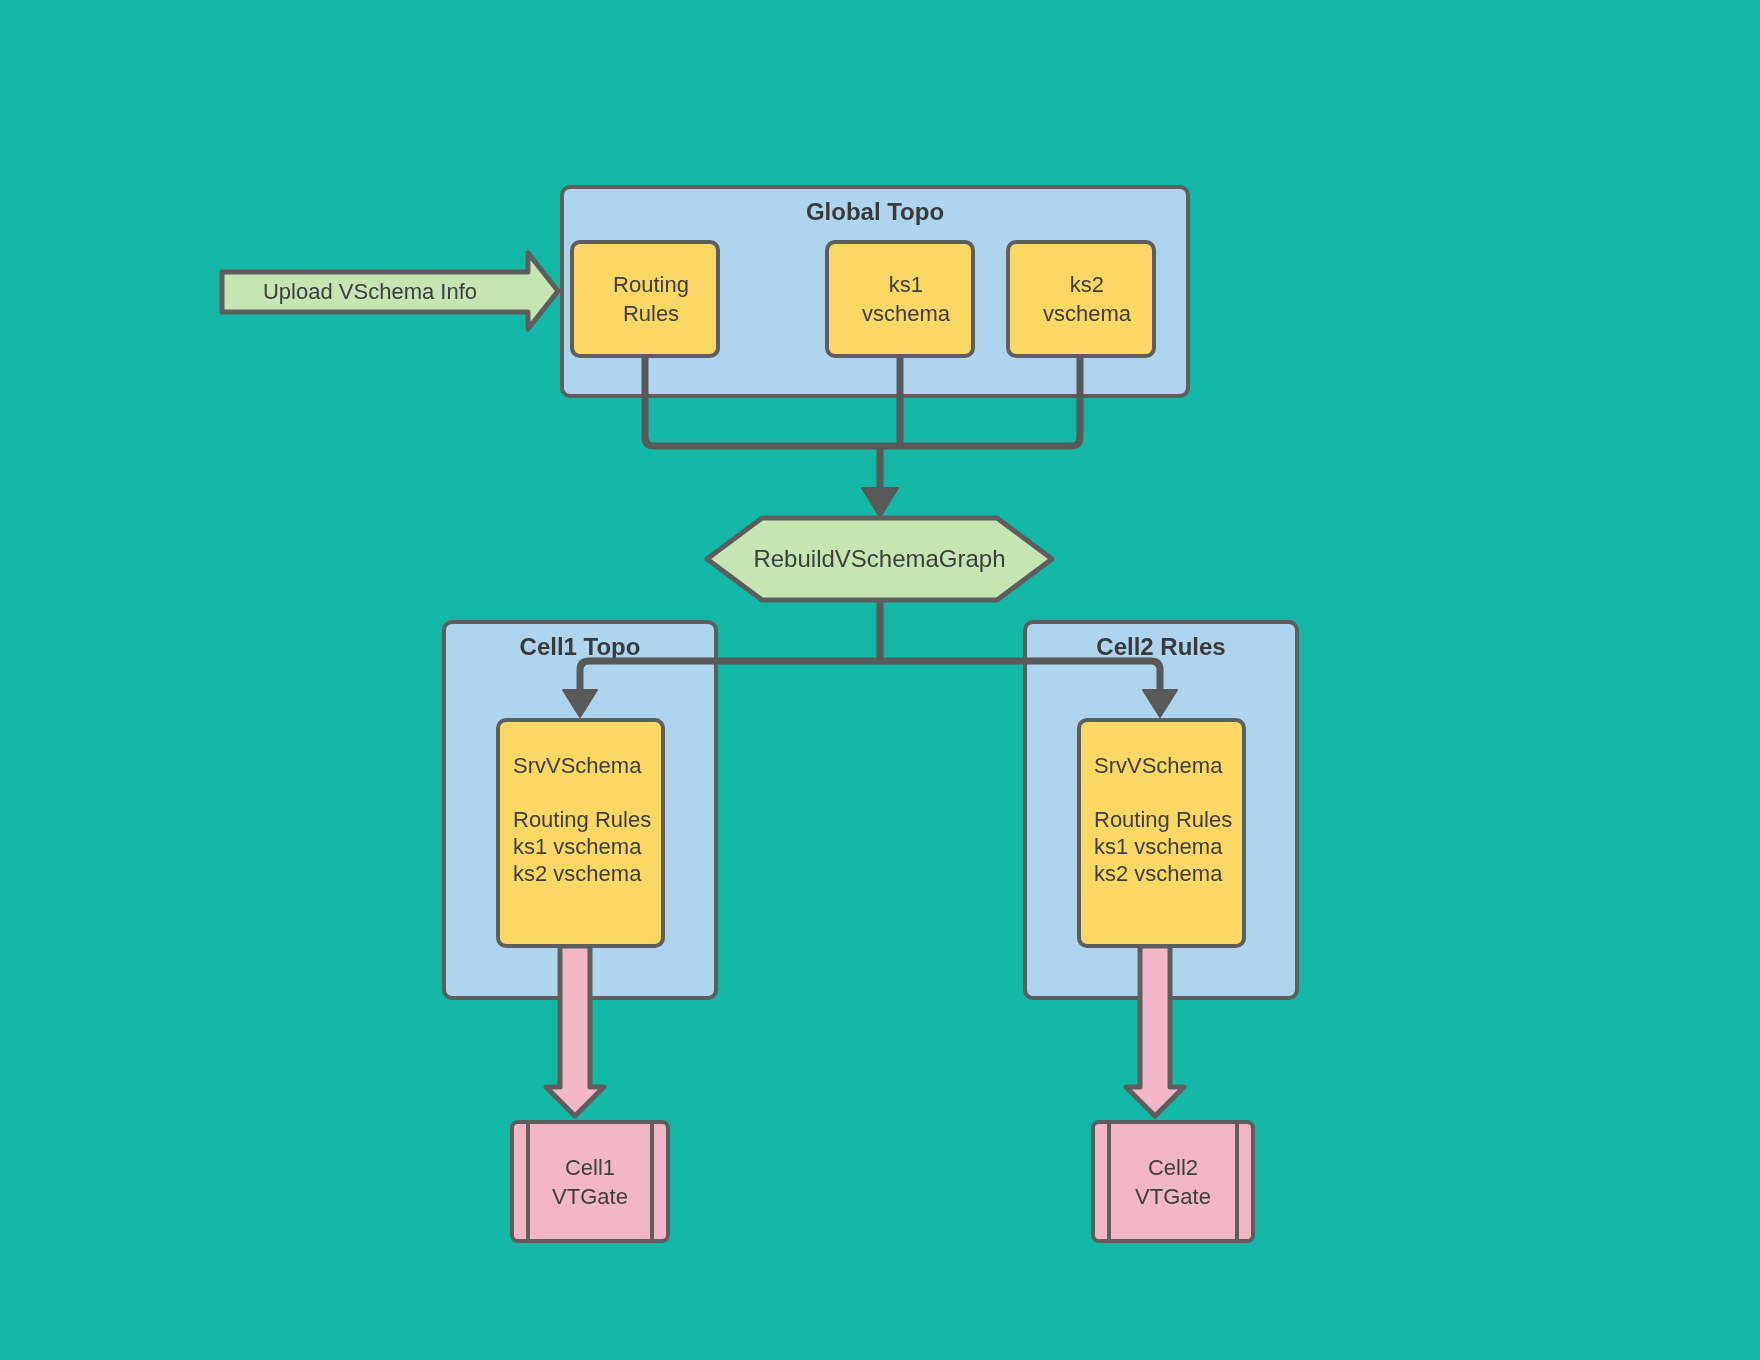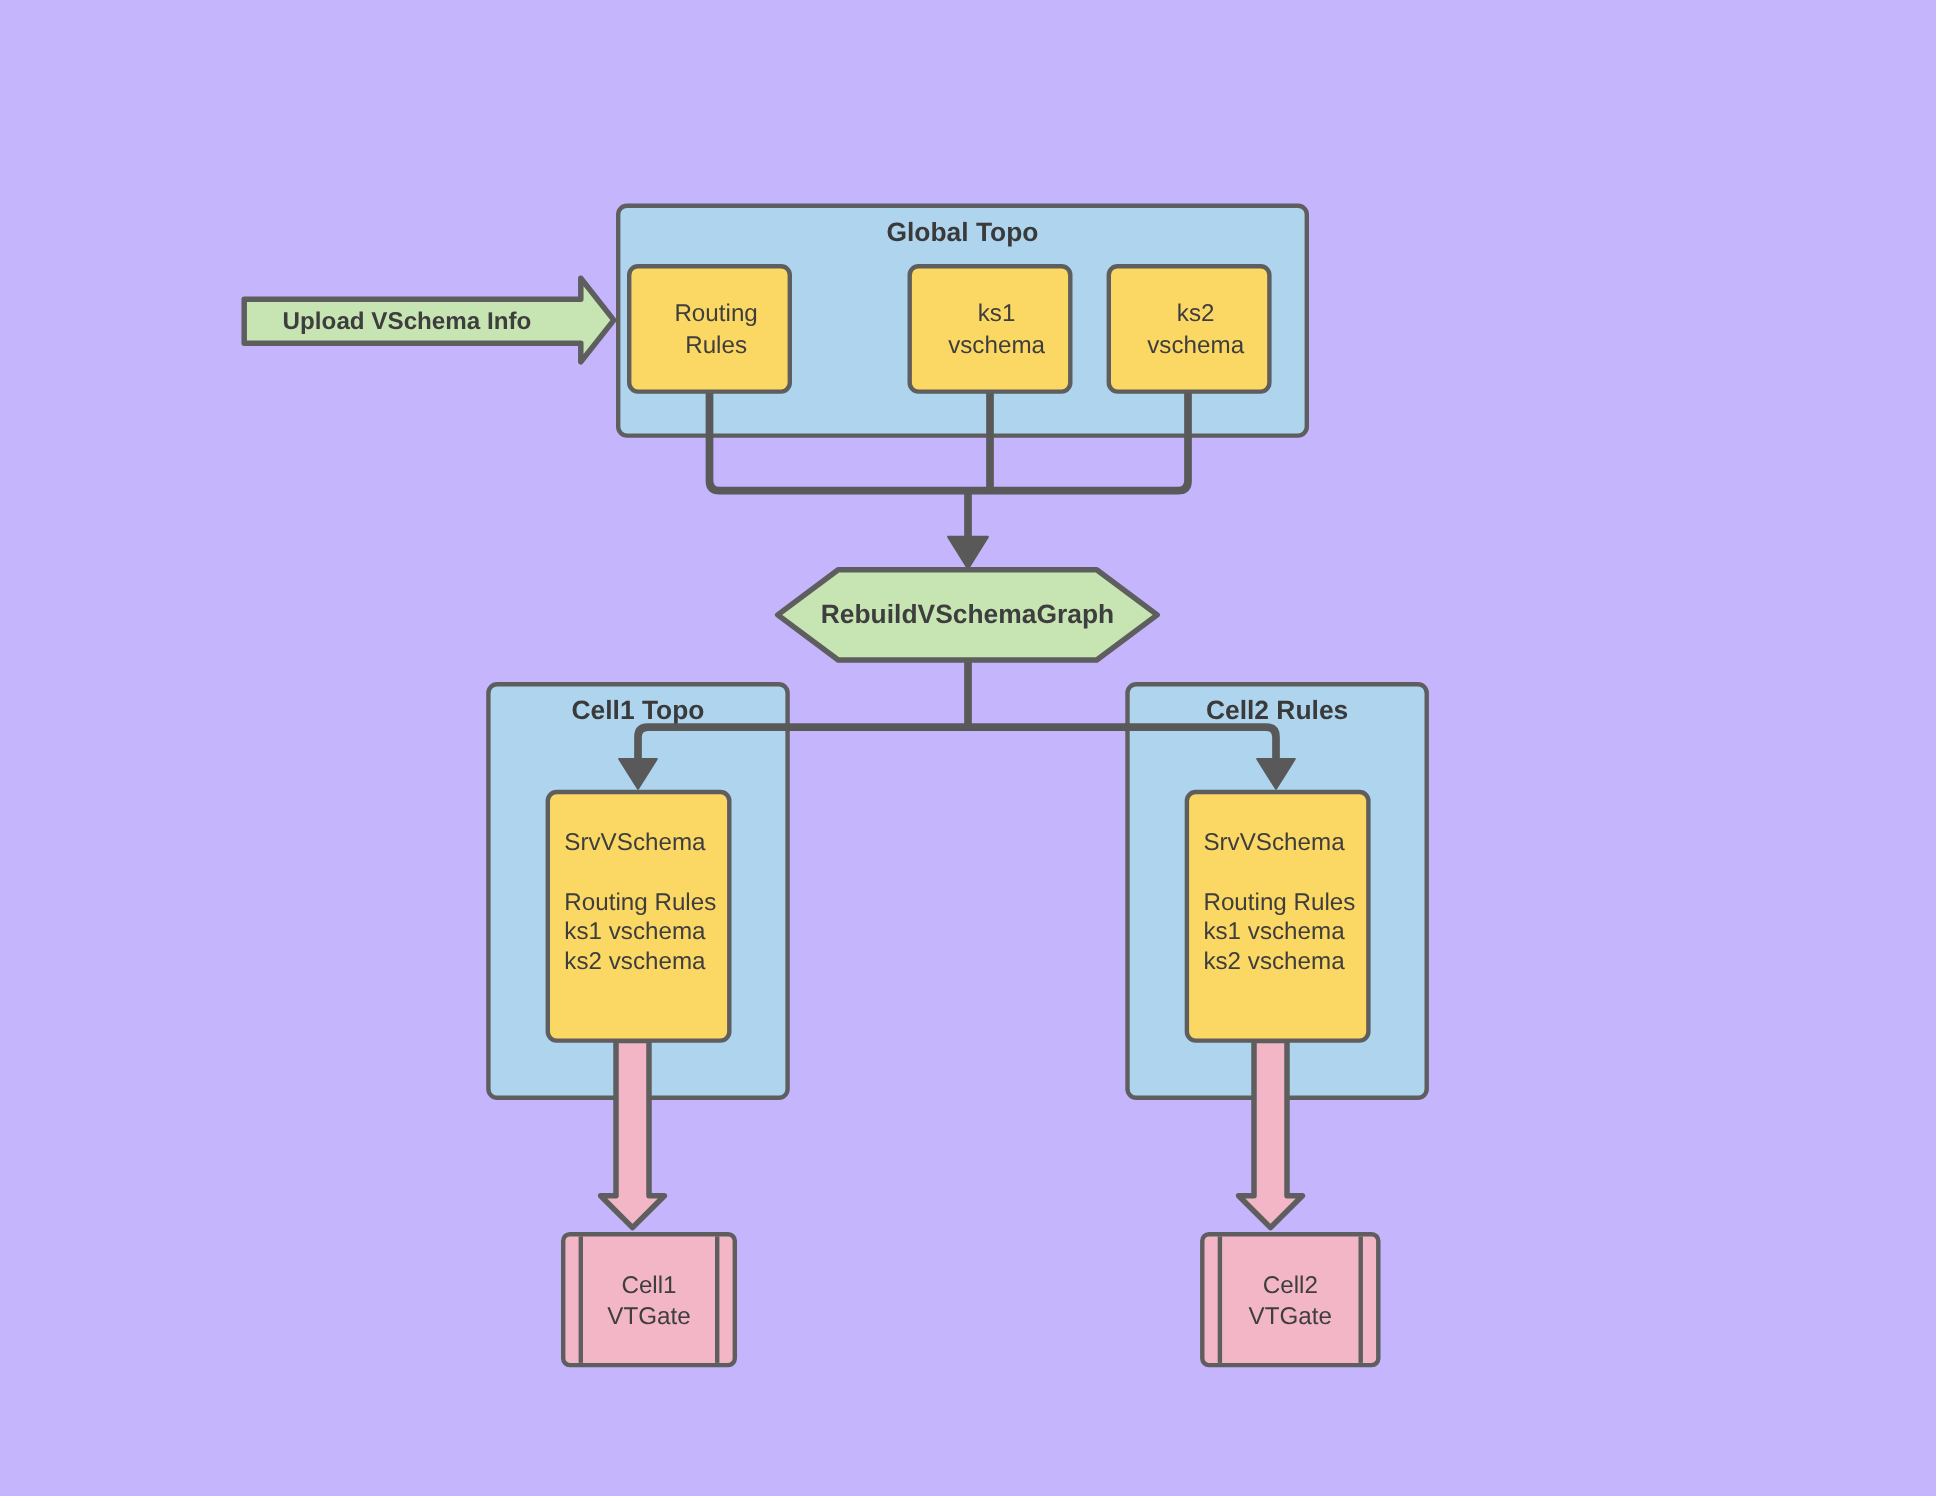--- a/index.html
+++ b/index.html
@@ -1,20 +1,20 @@
 <!DOCTYPE html>
 <html><head>
 <meta charset="utf-8">
 <style>
   html, body { margin: 0; padding: 0; background: #ffffff; }
   .canvas {
     position: relative;
     width: 1760px;
     height: 1360px;
-    background: #c4b5fd;
+    background: #14b8a6;
     font-family: "Liberation Sans", sans-serif;
     color: #3e3e3e;
     overflow: hidden;
   }
   .abs { position: absolute; box-sizing: border-box; }
   .container-box {
     background: #aed4ee;
     border: 4px solid #5e5e5e;
     border-radius: 10px;
   }
@@ -62,21 +62,20 @@
     position: absolute;
     top: 0; bottom: 0;
     width: 4px;
     background: #5e5e5e;
   }
   .shape-label {
     display: flex;
     align-items: center;
     justify-content: center;
     text-align: left;
-    font-weight: bold;
   }
   svg.overlay { position: absolute; left: 0; top: 0; pointer-events: none; }
 </style>
 </head>
 <body>
 
 <div class="canvas">
 
   <div class="abs container-box" style="left:560px; top:185px; width:630px; height:213px;">
     <div class="container-title">Global Topo</div>

